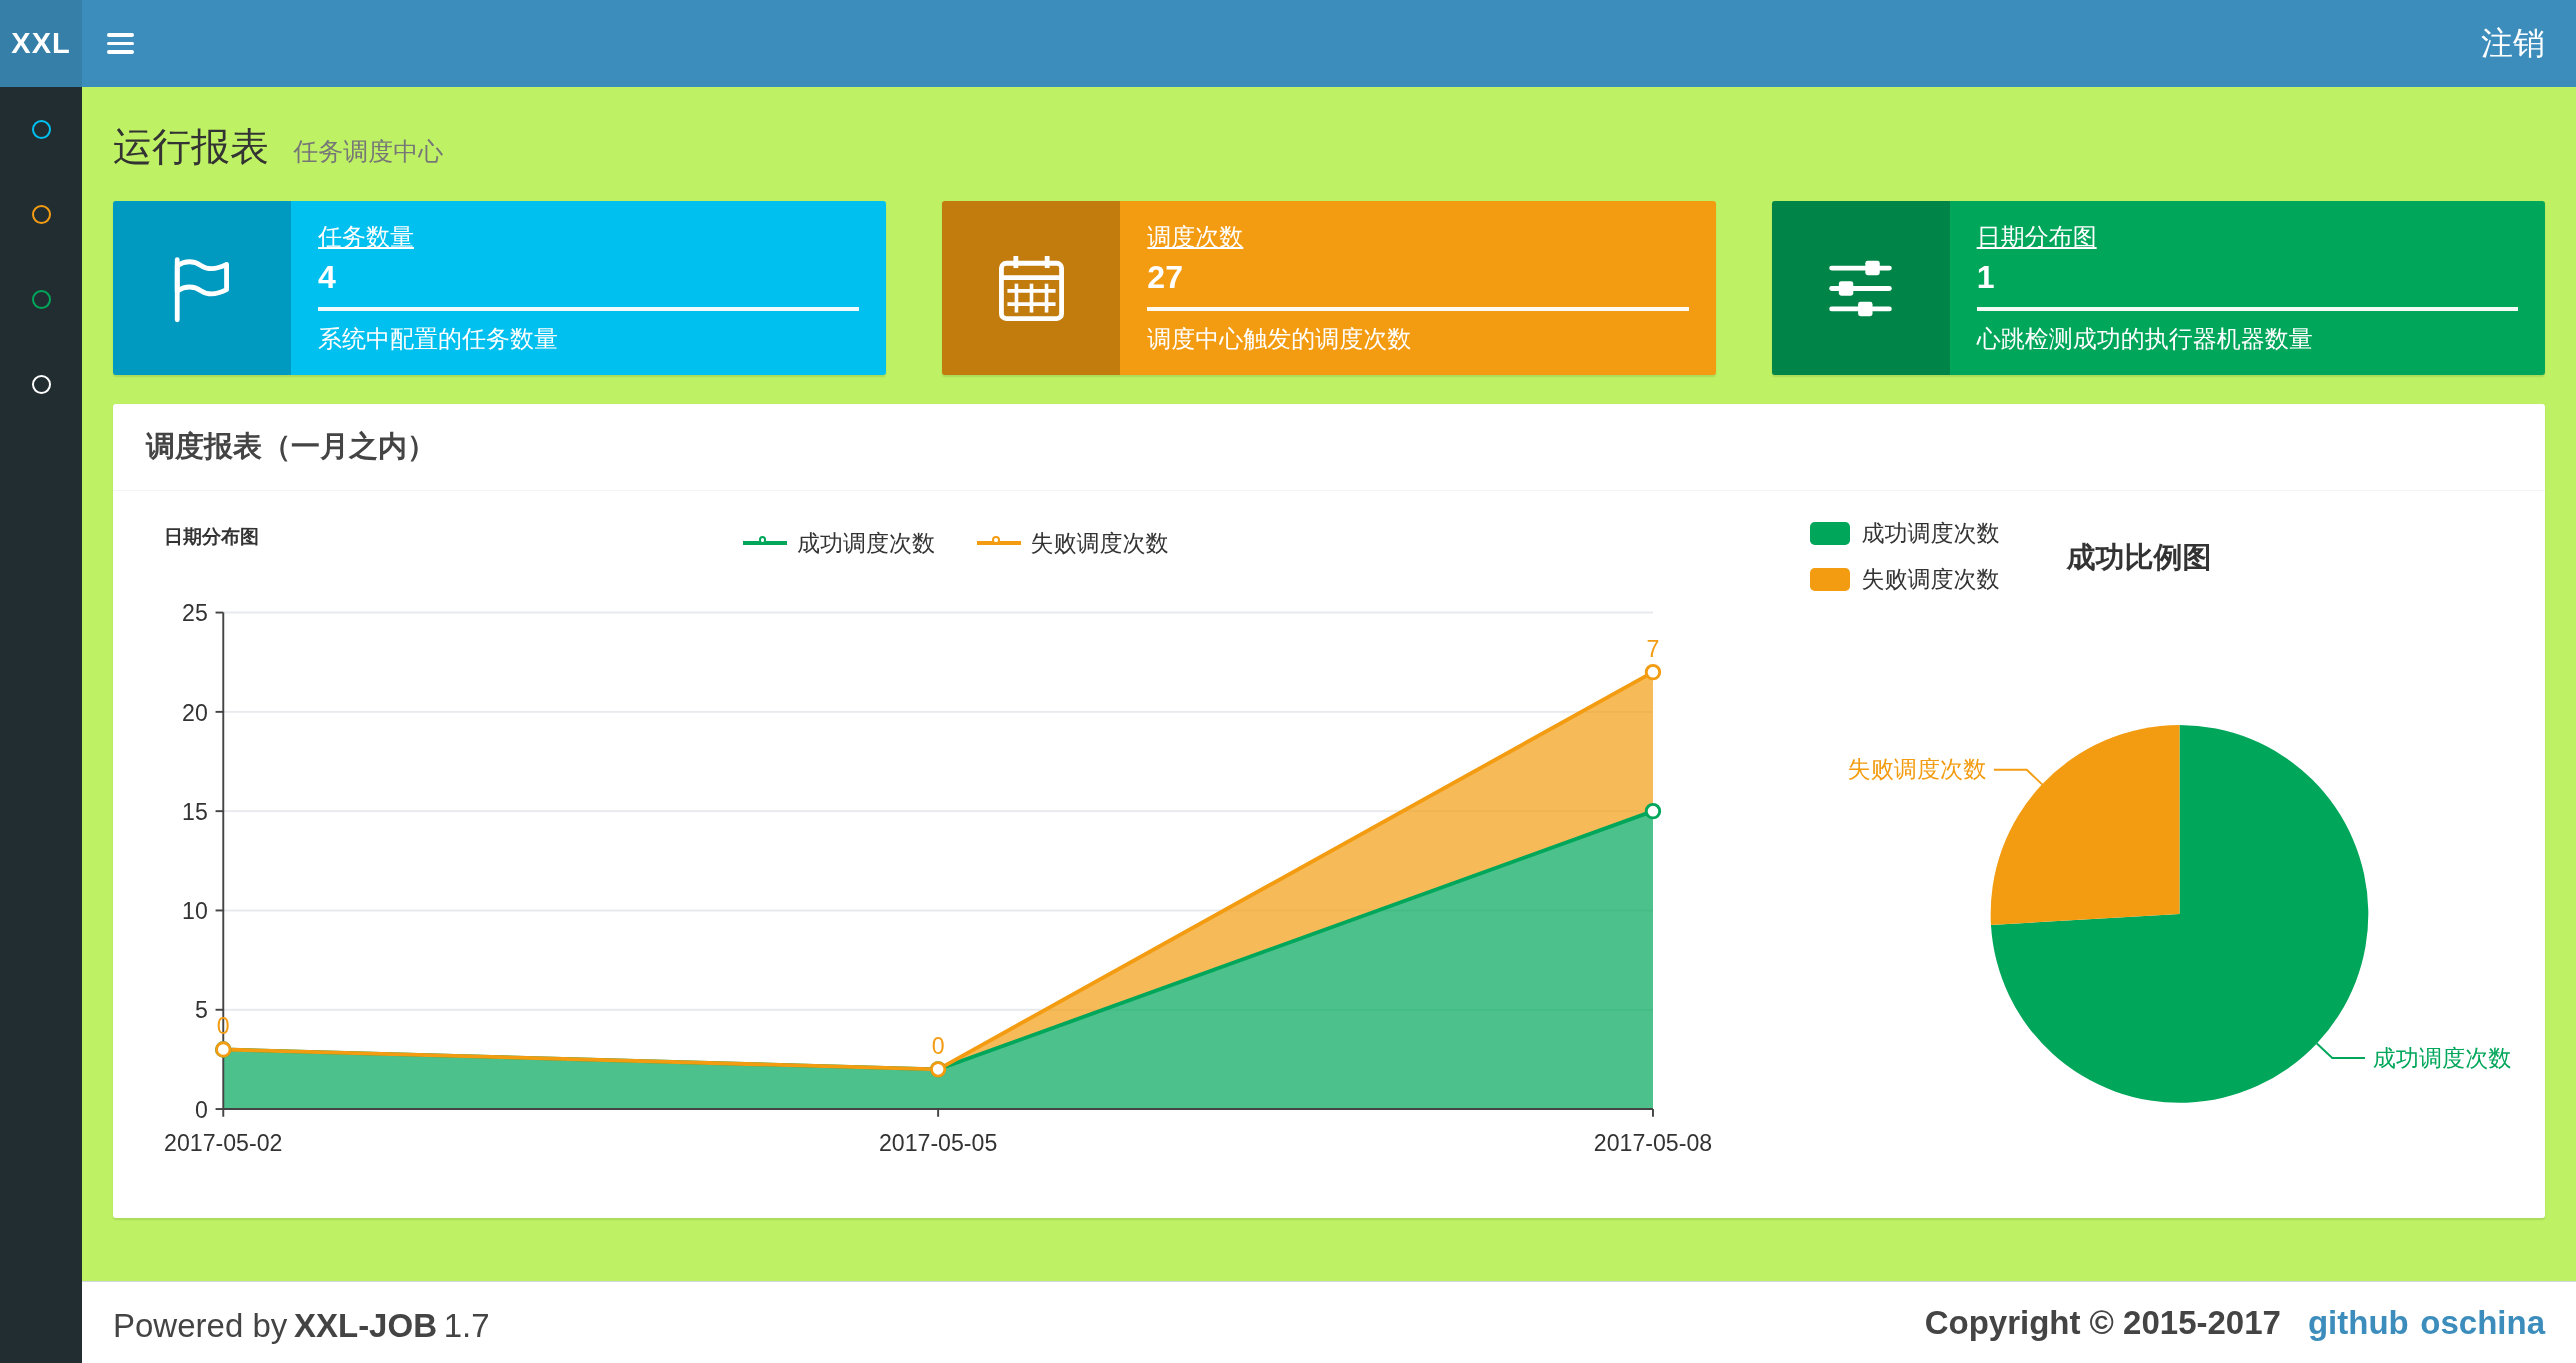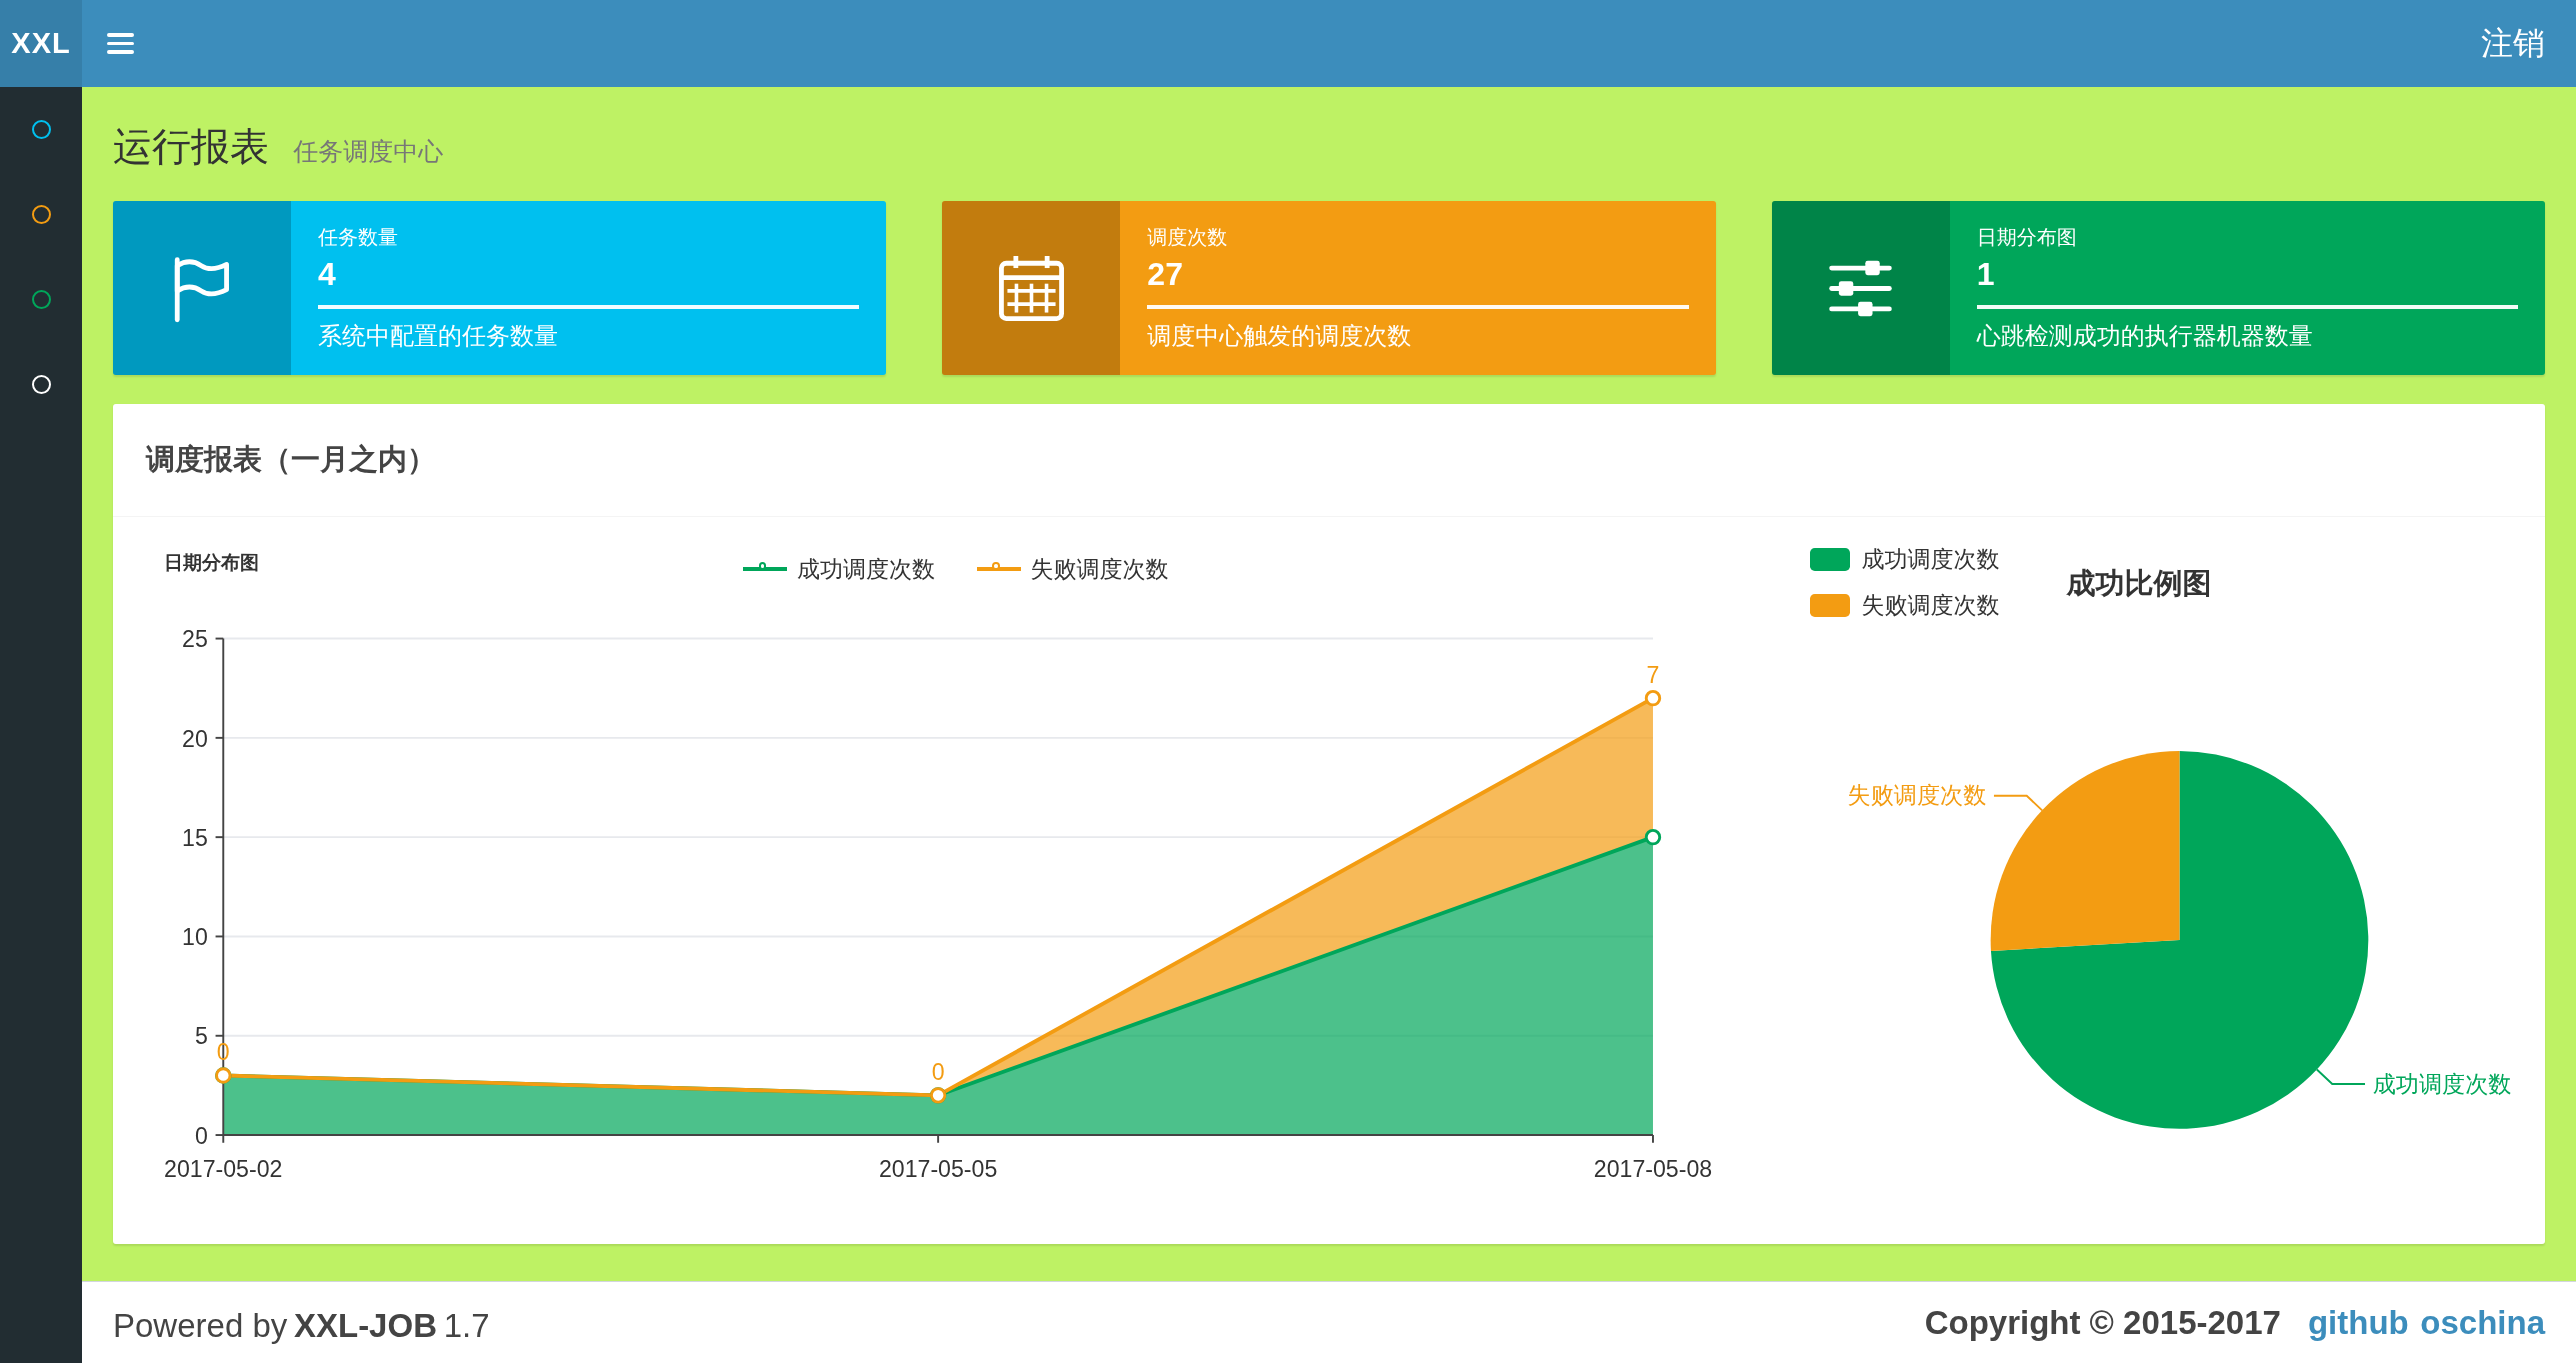--- a/index.html
+++ b/index.html
@@ -32,28 +32,28 @@
   .content { padding:27px 31px; }
 
   
   .info-row { display:flex; gap:56px; }
   .info-box { flex:1; height:174px; border-radius:2.9px; color:#fff; display:flex; box-shadow:0 1.9px 1.9px rgba(0,0,0,0.1); }
   .box-aqua   { background:#00c0ef; }
   .box-orange { background:#f39c12; }
   .box-green  { background:#00a65a; }
   .info-box-icon { width:178px; display:flex; align-items:center; justify-content:center; background:rgba(0,0,0,0.2); border-radius:2.9px 0 0 2.9px; }
   .info-box-content { flex:1; padding:17.4px 27px; display:flex; flex-direction:column; justify-content:center; }
-  .ib-label { font-size:20px; }
+  .ib-label { font-size:24px;text-decoration:underline; }
   .ib-number { font-size:32px; font-weight:700; margin-top:5.8px; }
   .ib-line { height:3.9px; background:rgba(255,255,255,0.95); margin:11.6px 0; }
   .ib-desc { font-size:24px; }
 
   
   .panel { background:#fff; border-radius:2.9px; margin-top:29px; box-shadow:0 1.9px 1.9px rgba(0,0,0,0.1); }
-  .panel-header { padding:36px 33px; border-bottom:1px solid #f4f4f4; }
+  .panel-header { padding:23px 33px; border-bottom:1px solid #f4f4f4; }
   .panel-title { font-size:29px; font-weight:700; color:#444; }
   .panel-body { padding:25px 33px 23px; display:flex; }
 
   
   .line-chart-section { width:1620px; }
   .chart-top { position:relative; height:58px; }
   .chart-title { position:absolute; left:18px; top:7.7px; font-size:19px; font-weight:700; color:#333; }
   .line-legend { position:absolute; left:0; right:0; top:11.6px; display:flex; justify-content:center; gap:42px; }
   .legend-item { display:flex; align-items:center; gap:9.6px; cursor:pointer; font-size:23px; color:#333; }
   .legend-icon { position:relative; width:44px; height:17.4px; }

